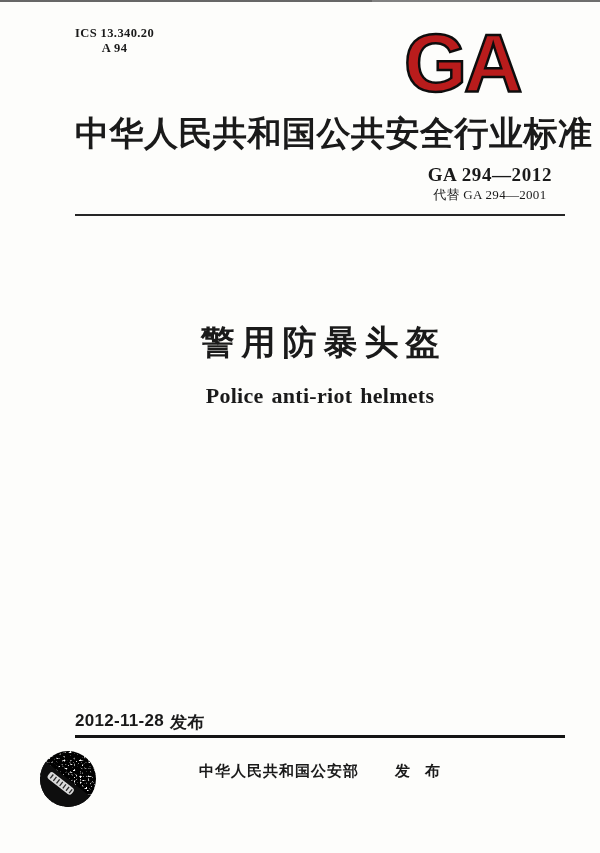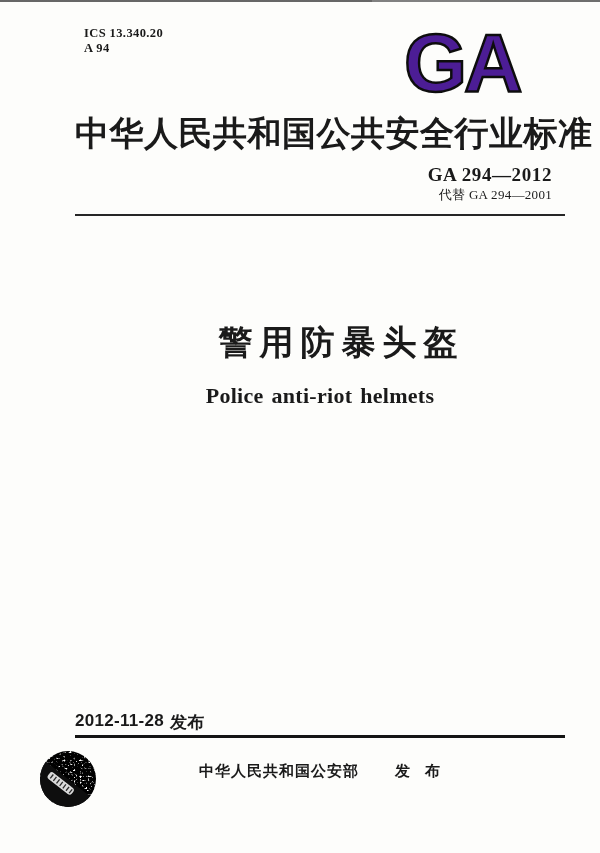--- a/index.html
+++ b/index.html
@@ -11,49 +11,50 @@
     color:#1a1a1a;
     font-family:"Liberation Sans", sans-serif;
     overflow:hidden;
   }
   .scan-topline {
     position:absolute; top:0; left:0; width:600px; height:2px;
     background:linear-gradient(90deg,#4c4c4c 0 62%, #6b6b6b 62% 80%, #555 80% 100%);
     opacity:.85;
   }
   .ics-block {
-    position:absolute; left:84px; top:26px;
+    position:absolute; left:75px; top:26px;
     font-family:"Liberation Serif", serif;
     font-weight:bold; font-size:12.5px; line-height:15px; letter-spacing:.4px;
     white-space:pre;
+    text-align:center;
   }
   .logo {
     position:absolute; left:404px; top:23px;
     font-family:"Liberation Sans", sans-serif;
     font-weight:900; font-size:81px; line-height:1; letter-spacing:-3px;
-    color:#4c1d95;
+    color:#b91c1c;
     -webkit-text-stroke:2.5px #0d0d0d;
   }
   .header-title {
     position:absolute; left:75px; top:111px; width:490px;
     text-align:center; white-space:nowrap;
     font-size:34px; font-weight:bold; letter-spacing:.5px;
   }
   .std-block {
-    position:absolute; right:48px; top:165px; text-align:right;
+    position:absolute; right:48px; top:165px; text-align:center;
     font-family:"Liberation Serif", serif; line-height:1.1;
   }
   .std-no { font-size:19px; font-weight:bold; letter-spacing:.6px; }
   .std-replaces { font-size:13px; margin-top:2px; letter-spacing:.3px; }
   .rule-1 {
     position:absolute; left:75px; top:214px; width:490px; height:2px;
     background:#262626;
   }
   .title-cn {
-    position:absolute; left:93px; top:320px; width:490px;
+    position:absolute; left:75px; top:320px; width:490px;
     text-align:center; white-space:nowrap;
     font-size:34px; font-weight:bold; letter-spacing:7px; text-indent:7px;
   }
   .title-en {
     position:absolute; left:75px; top:383px; width:490px;
     text-align:center;
     font-family:"Liberation Serif", serif;
     font-size:22px; font-weight:bold; letter-spacing:.3px; word-spacing:2px;
   }
   .date-row {

